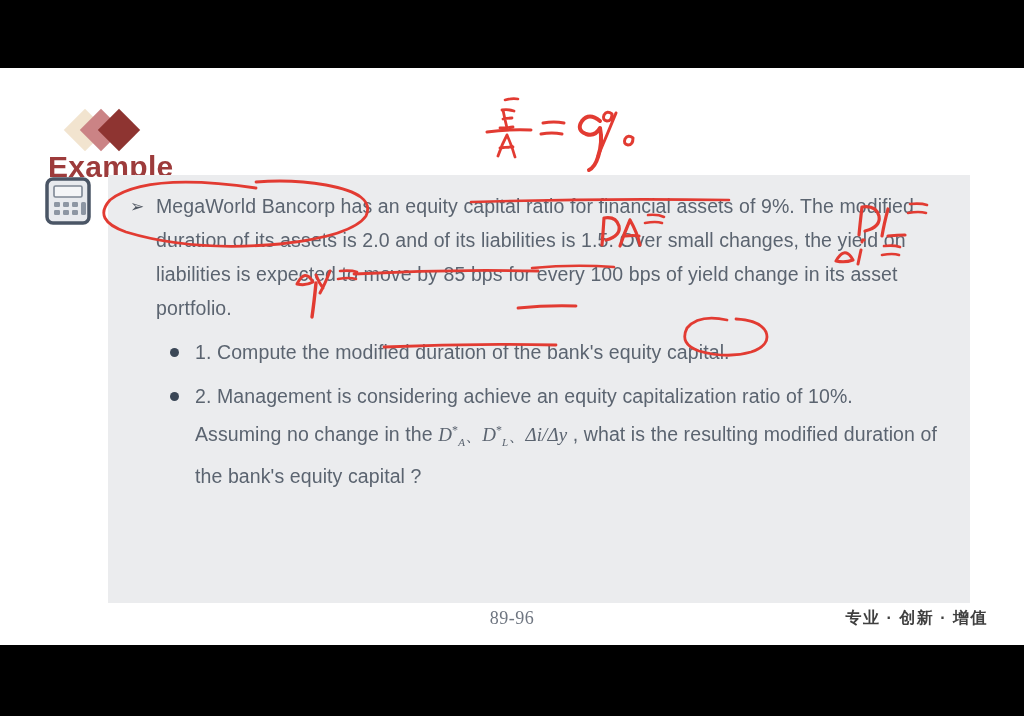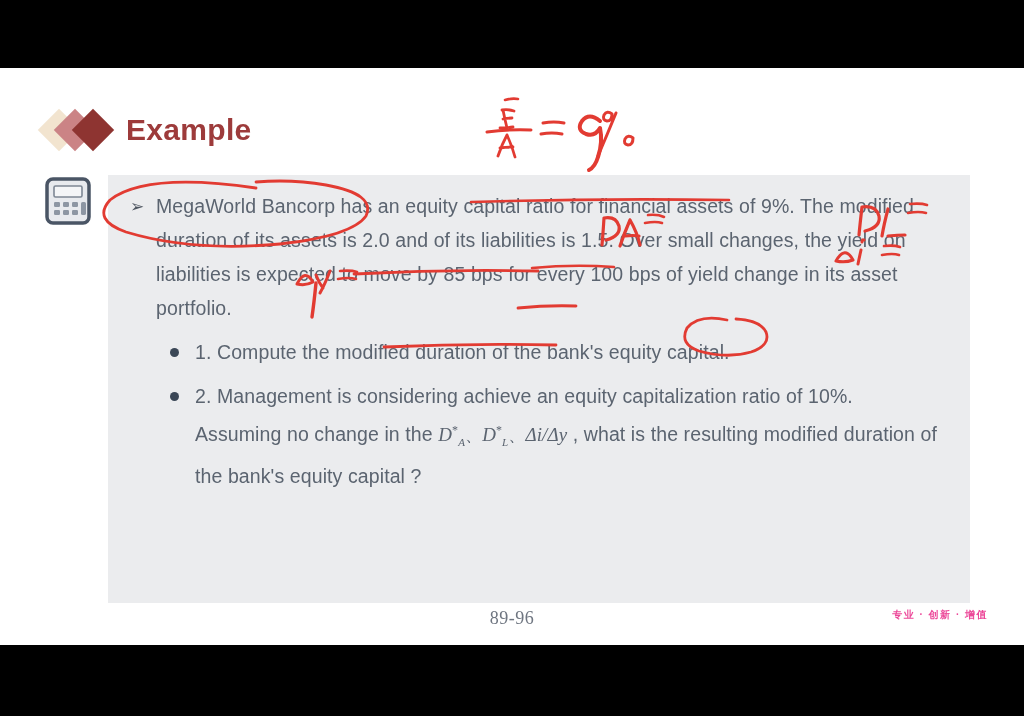--- a/index.html
+++ b/index.html
@@ -38,20 +38,21 @@
     width: 1024px; height: 577px;
     background: #ffffff;
   }
 
   
   .title-row {
     position: absolute;
     left: 44px; top: 40px;
     display: flex;
     align-items: center;
+    flex-direction: column;
   }
 
   .diamonds {
     position: relative;
     width: 78px; height: 44px;
     flex: none;
   }
   .dia {
     position: absolute;
     width: 30px; height: 30px;
@@ -160,23 +161,23 @@
     width: 1024px;
     text-align: center;
     font-size: 18px;
     color: #6f7681;
     font-family: "Liberation Serif", serif;
     letter-spacing: 0.5px;
   }
   .brand-slogan {
     position: absolute;
     right: 36px; top: 540px;
-    font-size: 10px;
+    font-size: 16px;
     font-weight: bold;
-    color: #ec4899;
+    color: #404040;
     letter-spacing: 1.5px;
     text-align: center;
   }
 
   
   .ink {
     position: absolute;
     left: 0; top: 0;
     width: 1024px; height: 577px;
     pointer-events: none;

